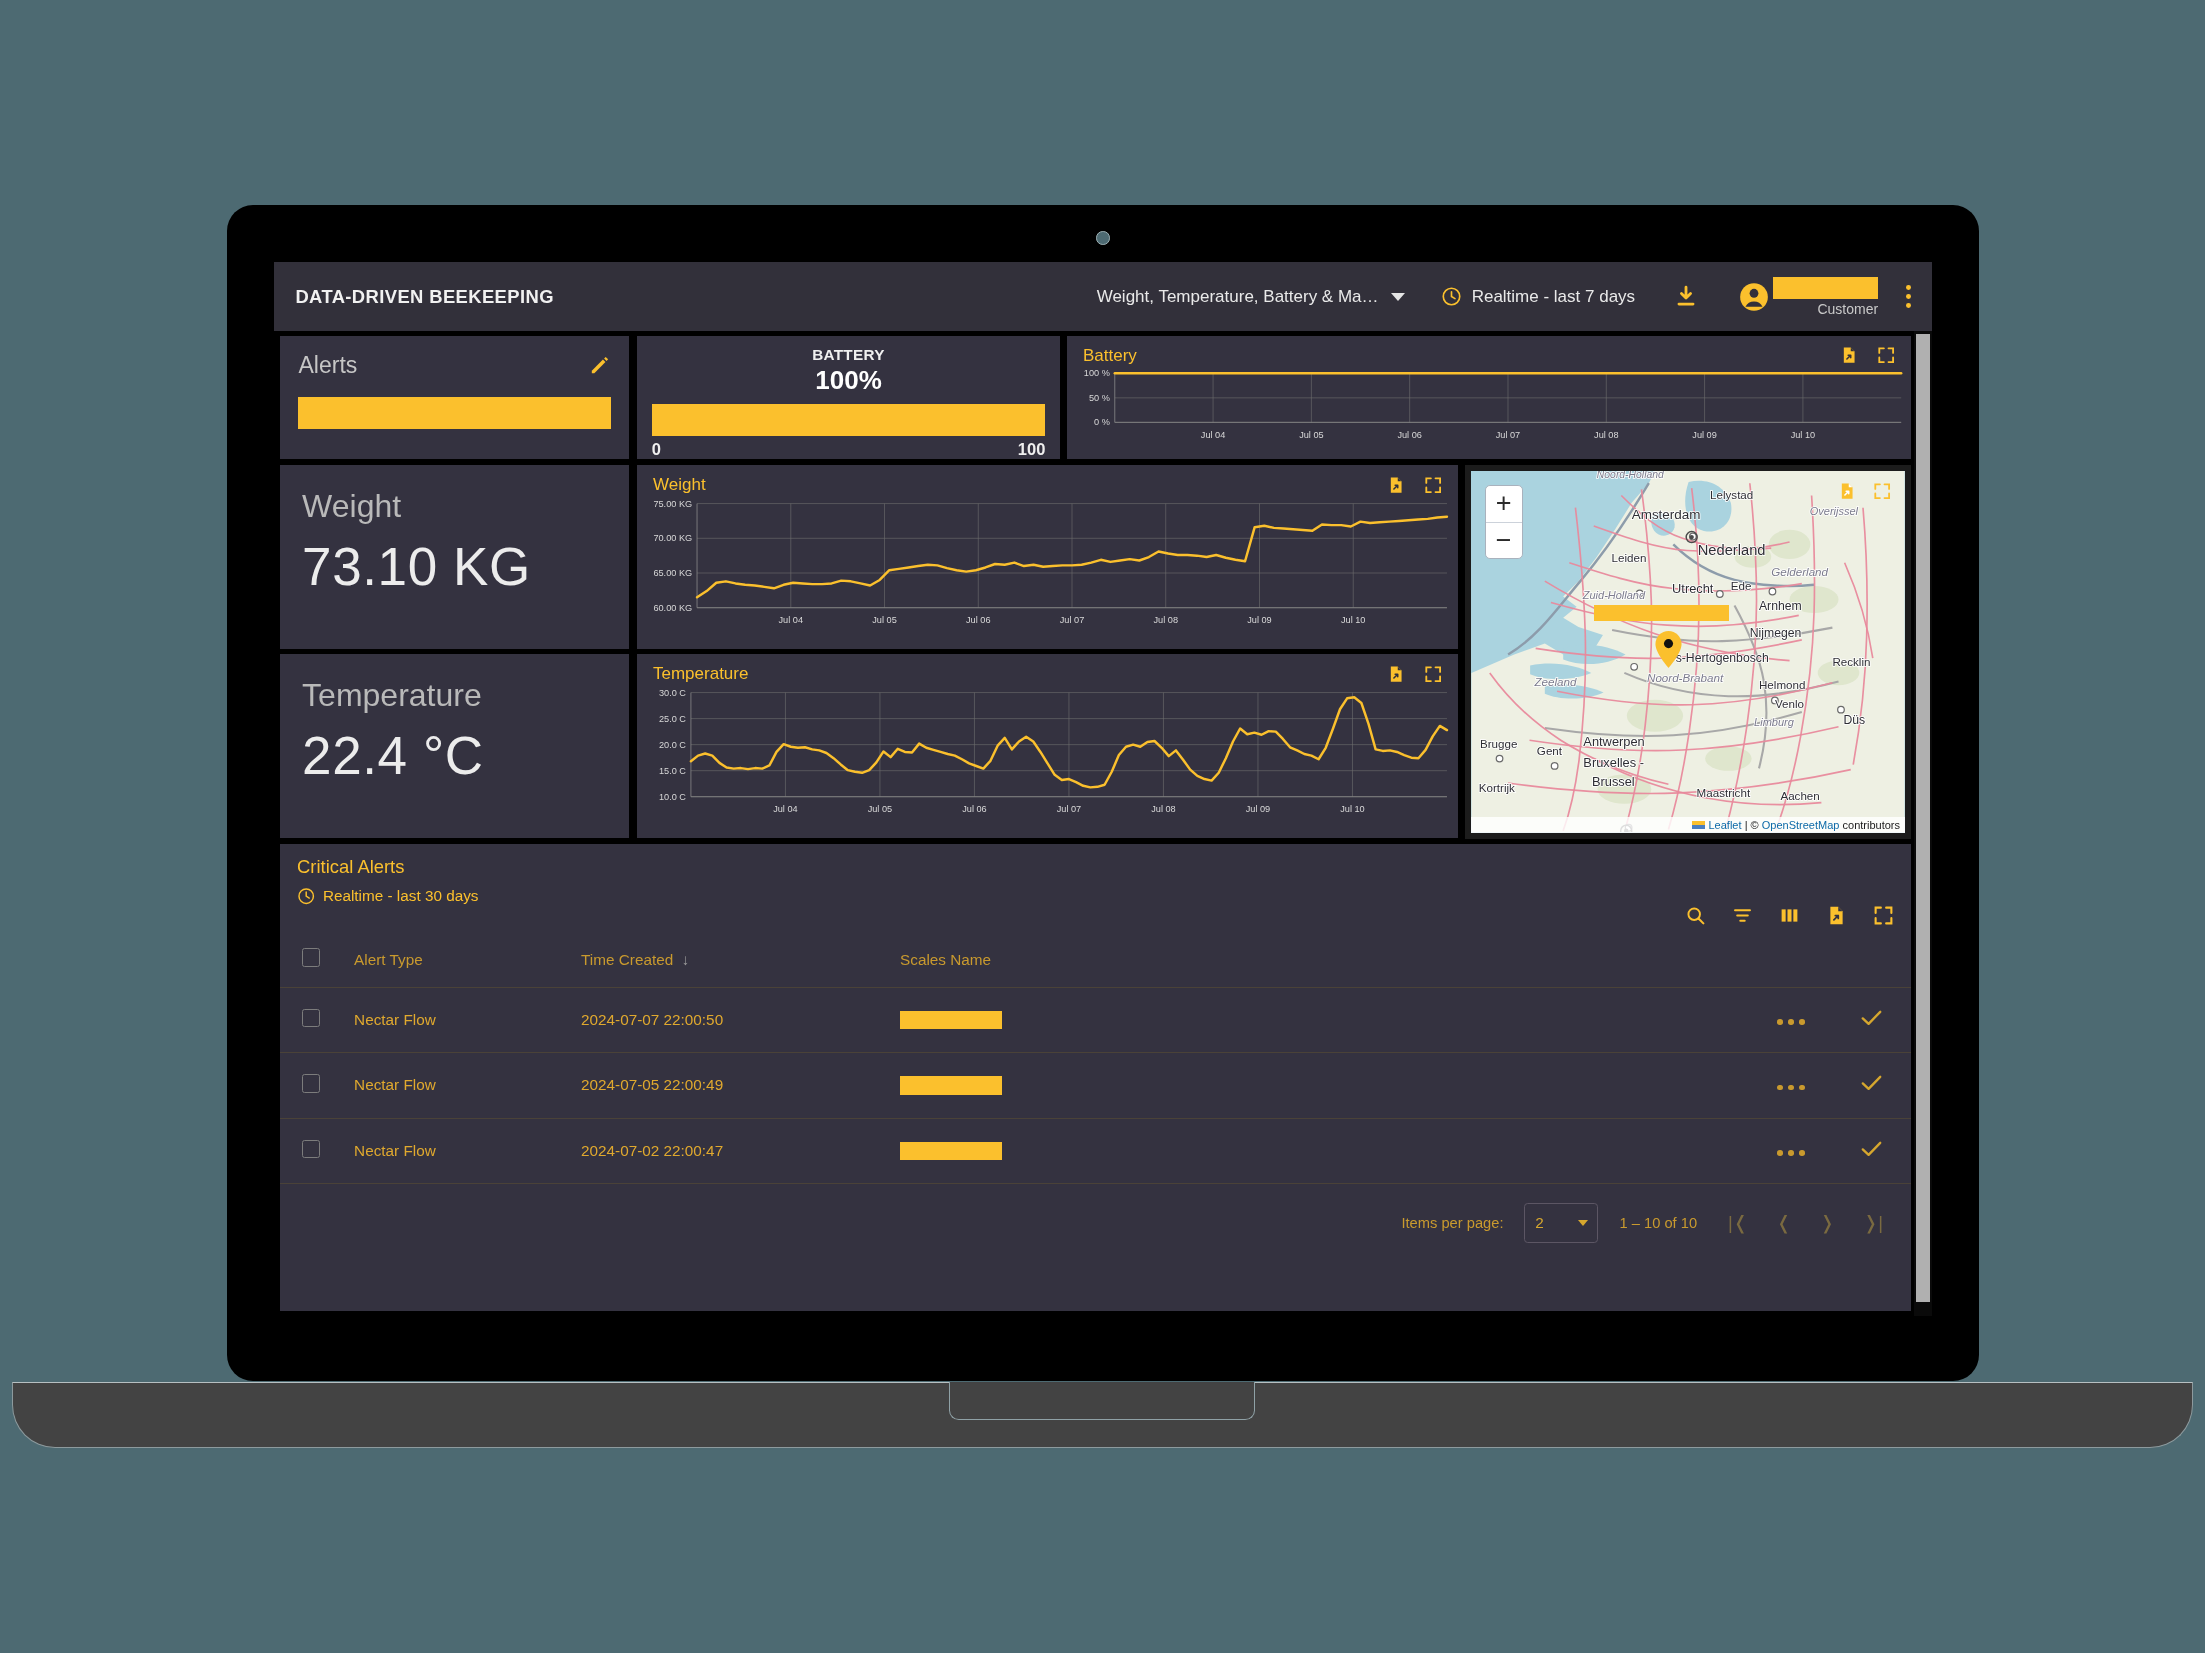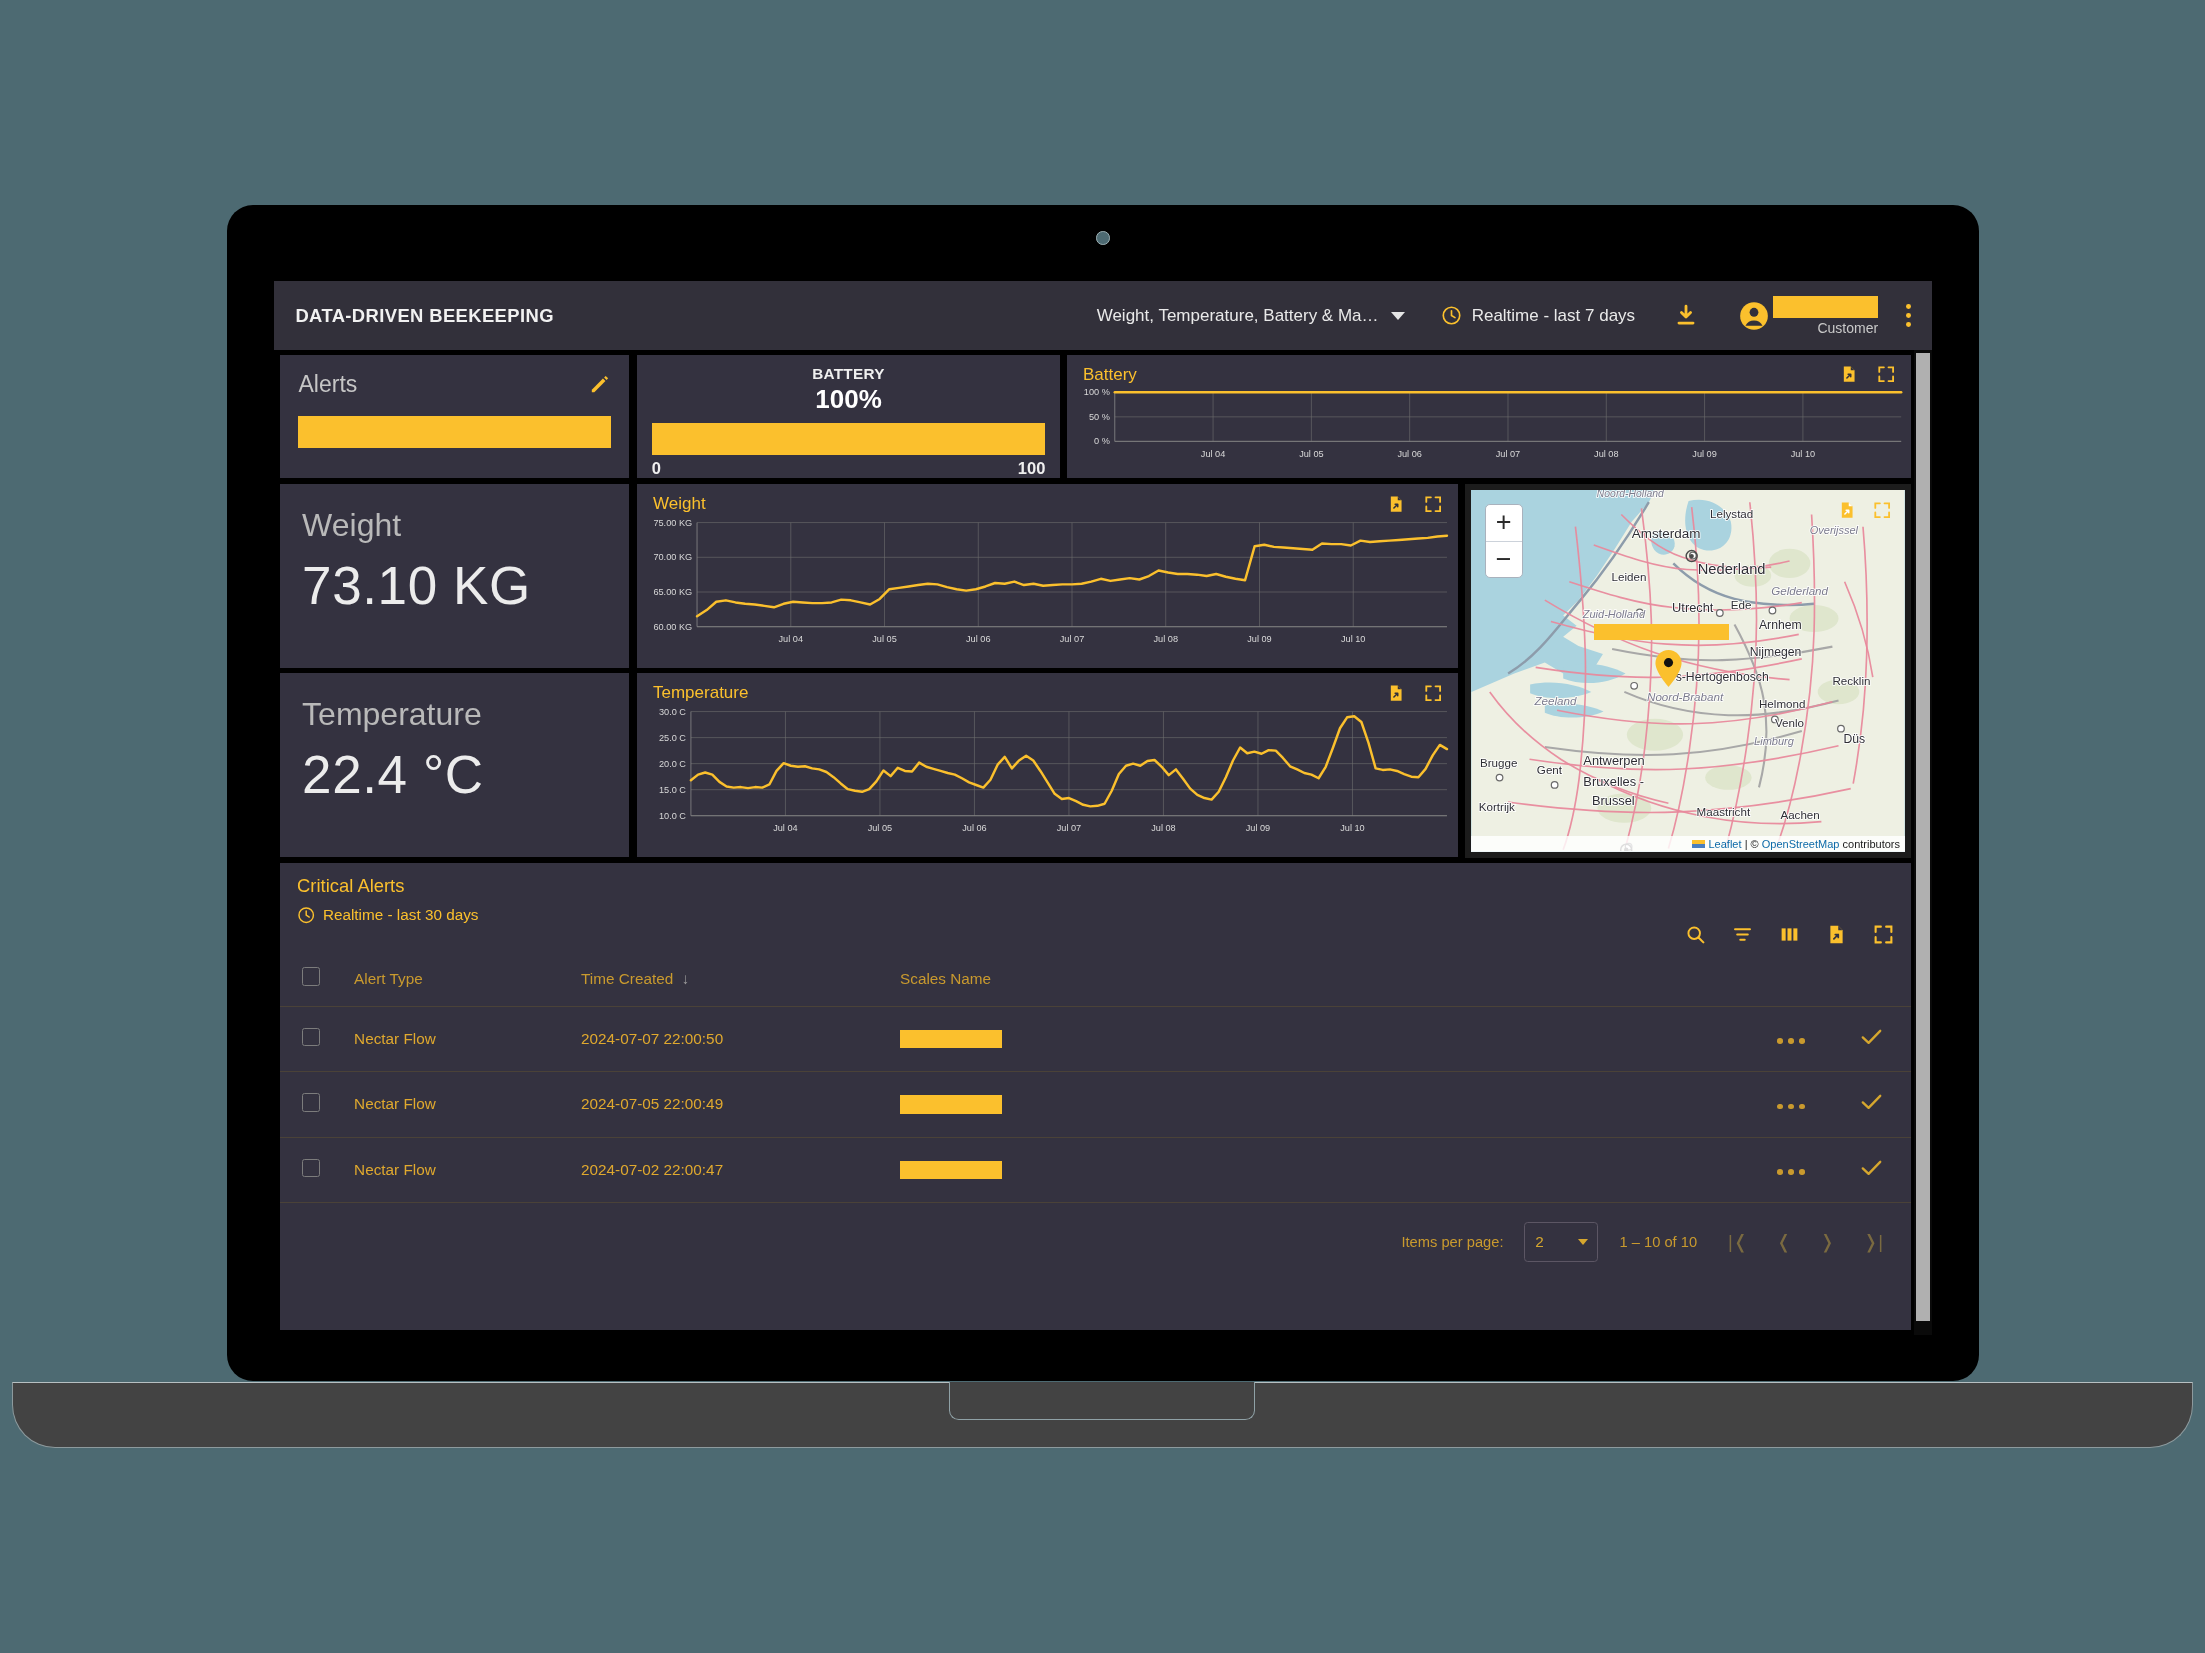--- a/index.html
+++ b/index.html
@@ -40,21 +40,21 @@
     width: 306px; height: 38px;
     background: #434343;
     border: 1.2px solid #8fa1a6;
     border-top: none;
     border-radius: 0 0 9.8px 9.8px;
   }
 
   
   #app-screen {
     position: absolute;
-    left: 274px; top: 281px;
+    left: 274px; top: 262px;
     width: 1658px; height: 1054px;
     background: #0f172a;
     overflow: hidden;
   }
 
   
   #topbar {
     position: absolute; left: 0; top: 0;
     width: 1658px; height: 69px;
     background: #32303a;

